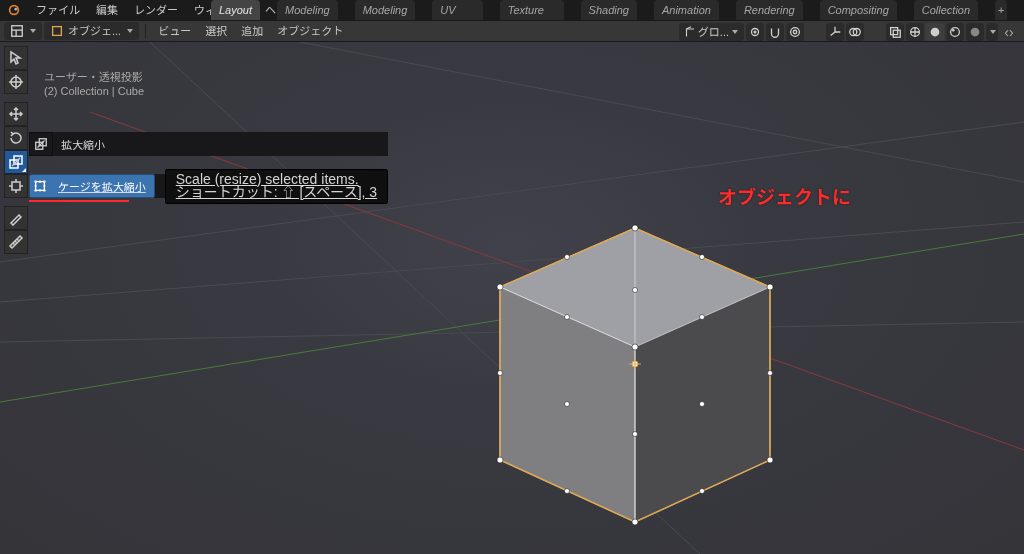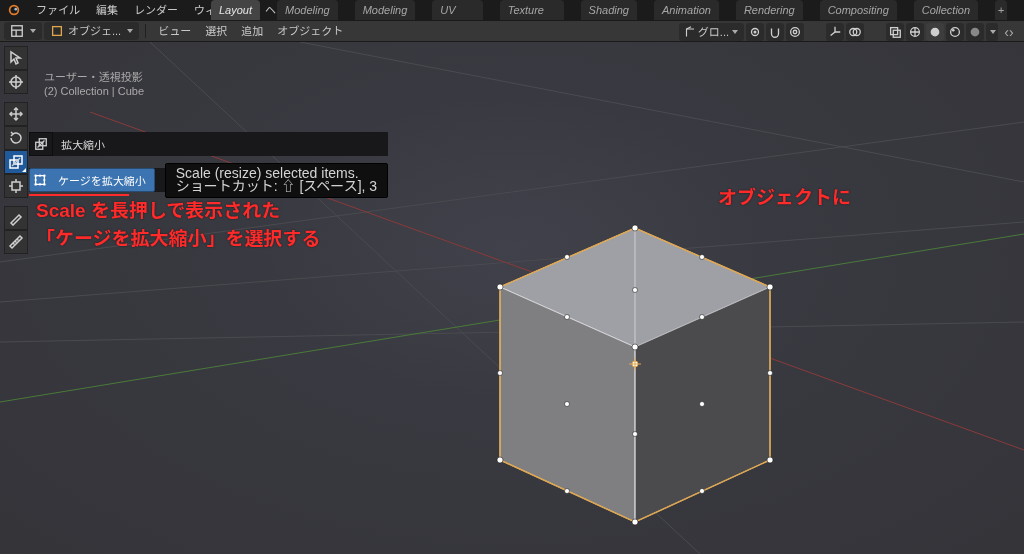--- a/index.html
+++ b/index.html
@@ -166,21 +166,22 @@
     width:24px; height:24px;
     display:flex; align-items:center; justify-content:center;
     background:#18181a;
     border:1px solid #0e0e0e;
   }
   .popup .row .label-cell {
     padding: 0 10px 0 8px;
     font-size:11px;
   }
   .popup .row.sel {
-    margin-top:12px;
+    margin-top:18px;
+    text-decoration:underline;
   }
   .popup .row.sel .icon-area {
     display:flex; align-items:center;
     background:#3b74b0;
     height:24px;
     border:1px solid #274d74;
     border-radius:2px;
     color:#fff;
   }
   .popup .row.sel .icon-area .icon-cell {
@@ -520,22 +521,18 @@
           <div class="label-cell">ケージを拡大縮小</div>
         </div>
         <div class="tooltip">
           <div>Scale (resize) selected items.</div>
           <div>ショートカット: ⇧ [スペース], 3</div>
         </div>
       </div>
       <div class="underline"></div>
     </div>
 
-    <div class="annot" style="left:36px; top:155px">
-      <div>Scale を長押しで表示された</div>
-      <div>「ケージを拡大縮小」を選択する</div>
-    </div>
     <div class="annot" style="left:718px; top:142px">
       <div>オブジェクトに</div>
     </div>
 
   </div>
 </div>
 
 </body></html>

